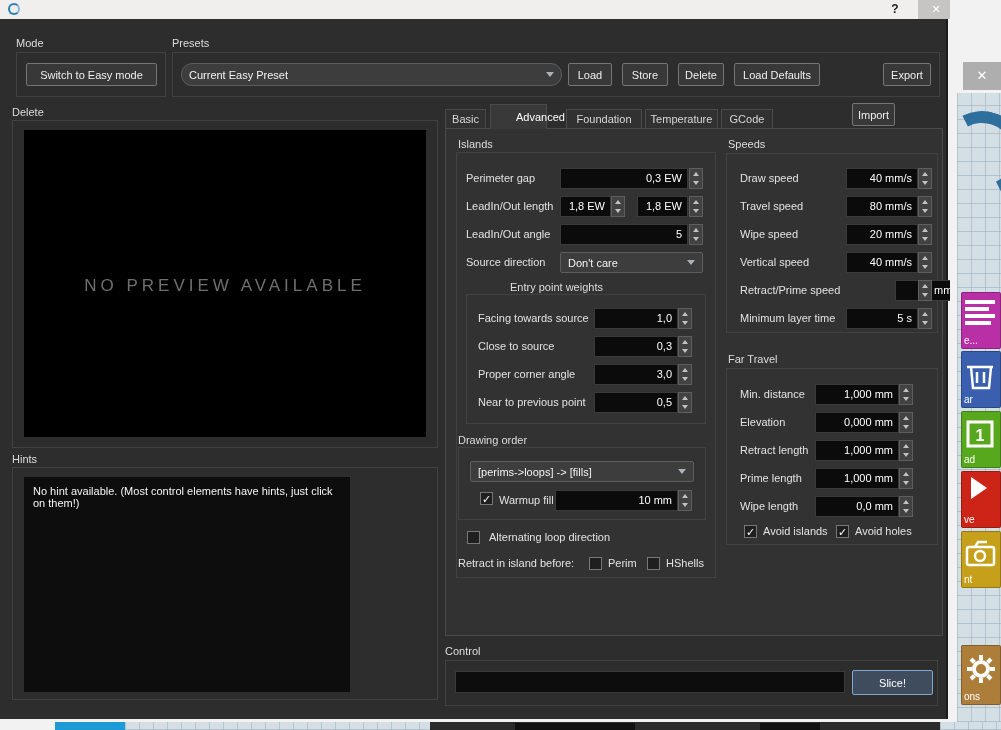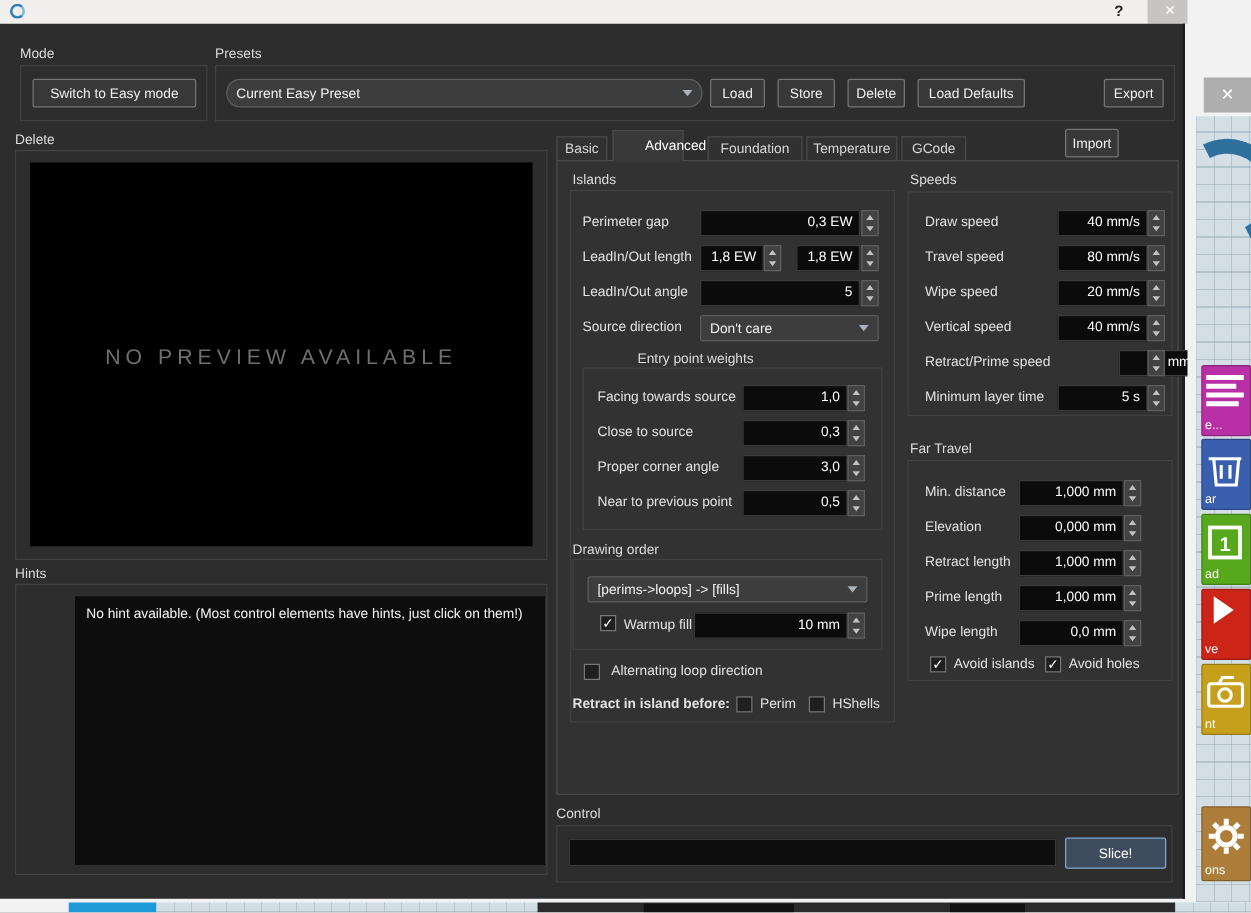--- a/index.html
+++ b/index.html
@@ -95,21 +95,21 @@
   <div class="btn" style="left:883px;top:63px;width:48px;height:23px;">Export</div>
 
   <div class="glab" style="left:12px;top:106px;">Delete</div>
   <div class="gbox" style="left:12px;top:120px;width:426px;height:328px;"></div>
   <div class="preview-inner" style="left:24px;top:130px;width:402px;height:307px;">
     <div class="noprev">NO PREVIEW AVAILABLE</div>
   </div>
 
   <div class="glab" style="left:12px;top:453px;">Hints</div>
   <div class="gbox" style="left:12px;top:467px;width:426px;height:233px;"></div>
-  <div class="hints-inner" style="left:24px;top:477px;width:376px;height:215px;margin-left:36px;">
+  <div class="hints-inner" style="left:24px;top:477px;width:326px;height:215px;">
     <span>No hint available. (Most control elements have hints, just click on them!)</span>
   </div>
 
   <div class="panel"></div>
   <div class="tab" style="left:445px;top:109px;width:41px;">Basic</div>
   <div class="tab active" style="left:490px;top:104px;width:57px;padding-left:44px;">Advanced</div>
   <div class="tab" style="left:566px;top:109px;width:76px;">Foundation</div>
   <div class="tab" style="left:645px;top:109px;width:73px;">Temperature</div>
   <div class="tab" style="left:721px;top:109px;width:52px;">GCode</div>
 
@@ -162,21 +162,21 @@
     <span class="carr"></span>
   </div>
   <div class="cb" style="left:480px;top:492px;"><span>✓</span></div>
   <div class="rlab" style="left:499px;top:490px;">Warmup fill</div>
   <div class="field" style="left:555px;top:490px;width:123px;">10 mm</div>
   <div class="spin" style="left:678px;top:490px;"></div>
 
   <div class="cb" style="left:467px;top:531px;"><span></span></div>
   <div class="rlab" style="left:489px;top:527px;">Alternating loop direction</div>
 
-  <div class="rlab" style="left:458px;top:553px;font-weight:bold;">Retract in island before:</div>
+  <div class="rlab" style="left:458px;top:553px;">Retract in island before:</div>
   <div class="cb" style="left:589px;top:557px;"><span></span></div>
   <div class="rlab" style="left:608px;top:553px;">Perim</div>
   <div class="cb" style="left:647px;top:557px;"><span></span></div>
   <div class="rlab" style="left:666px;top:553px;">HShells</div>
 
   <div class="glab" style="left:728px;top:138px;">Speeds</div>
   <div class="gbox" style="left:726px;top:153px;width:212px;height:180px;background:#323232;"></div>
 
   <div class="rlab" style="left:740px;top:168px;">Draw speed</div>
   <div class="field" style="left:846px;top:168px;width:72px;">40 mm/s</div>

